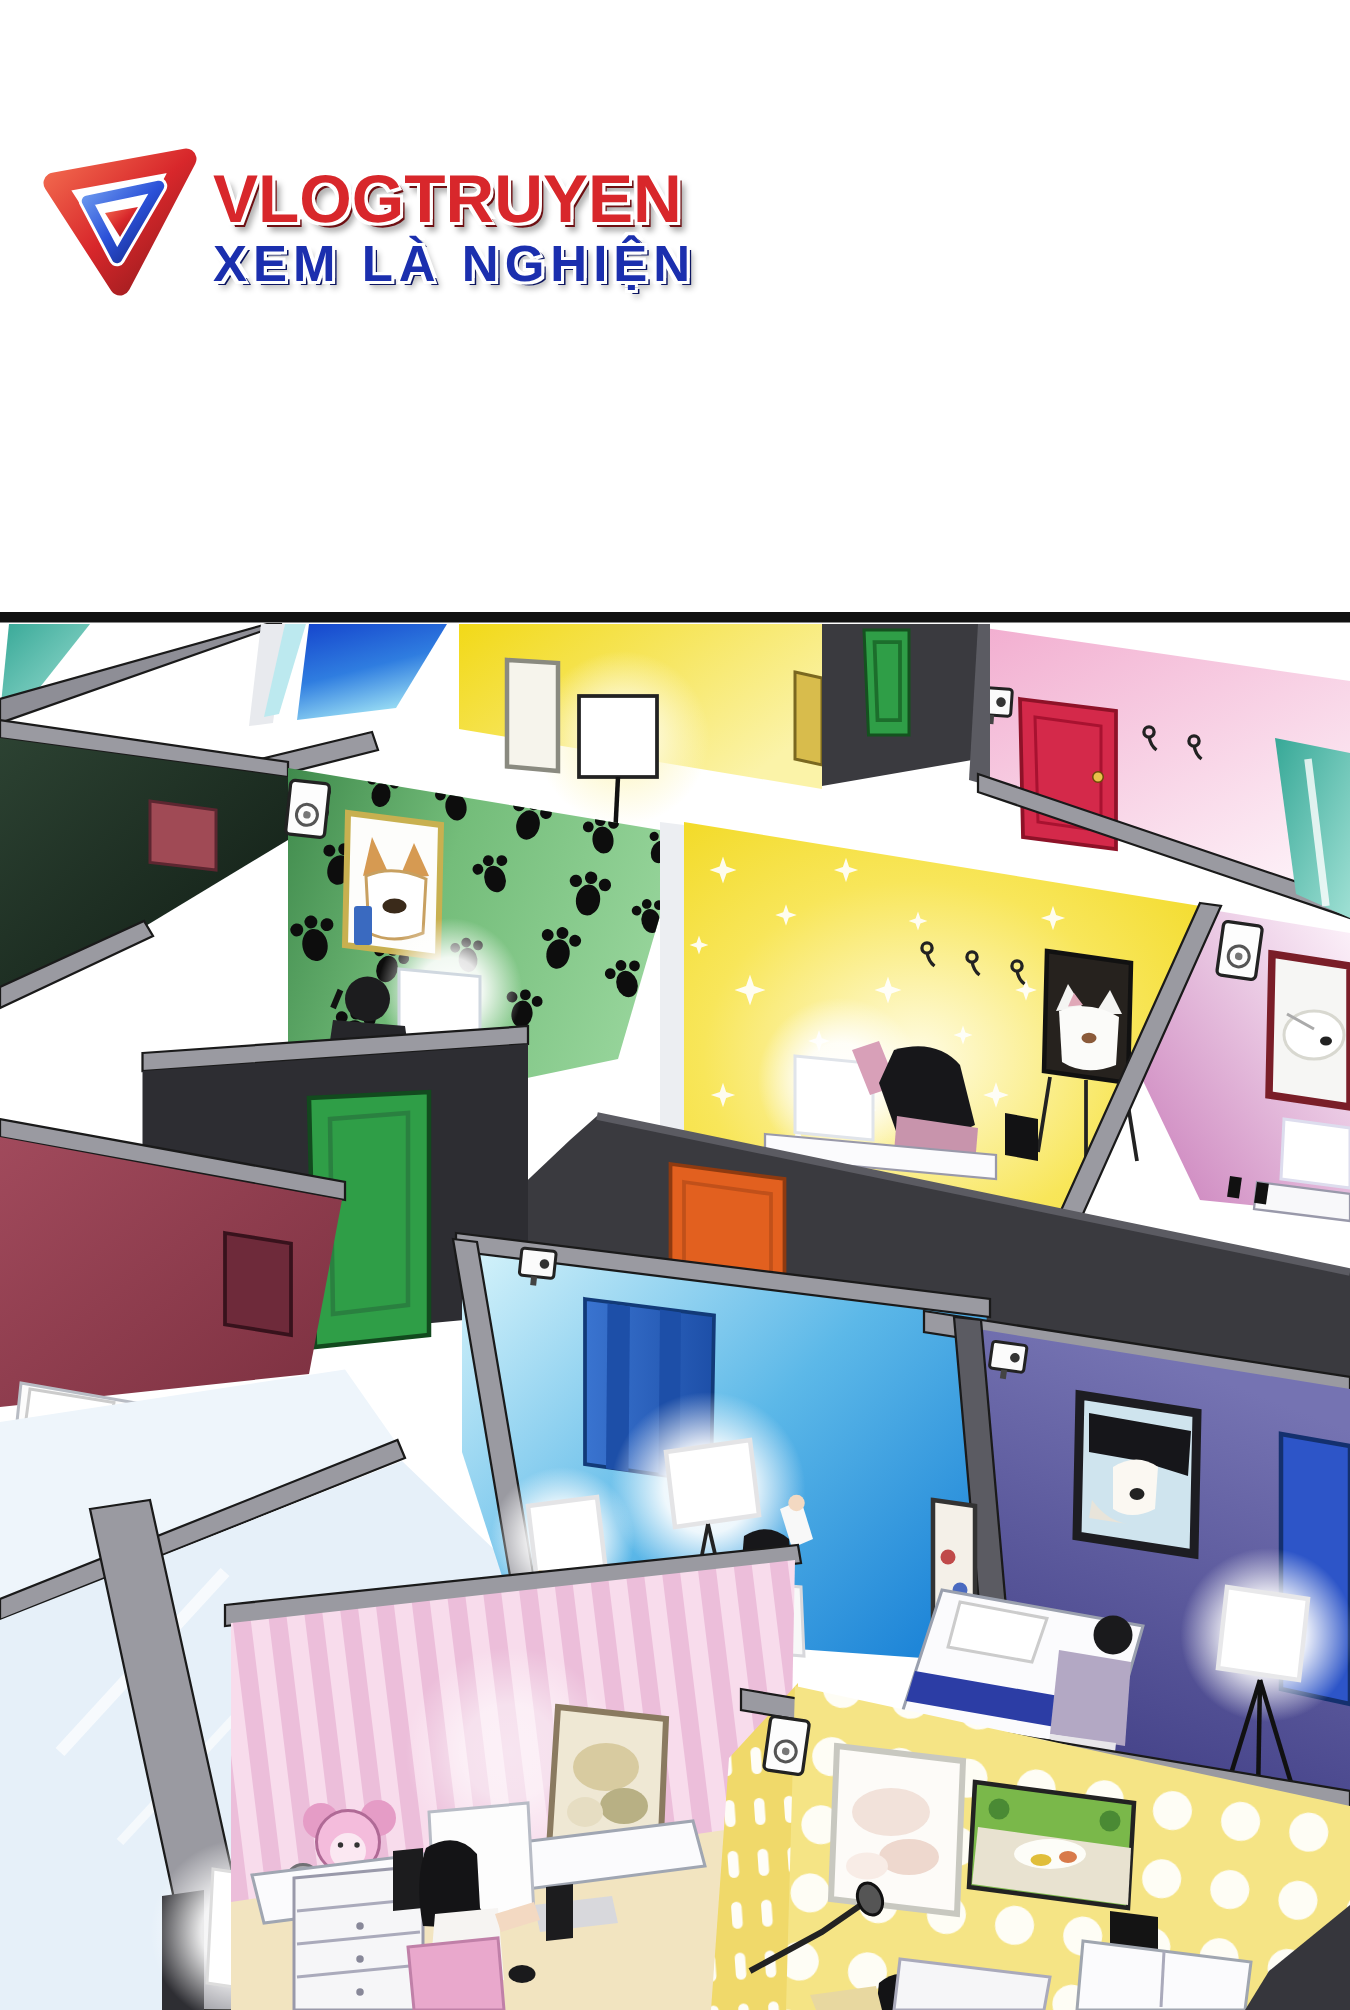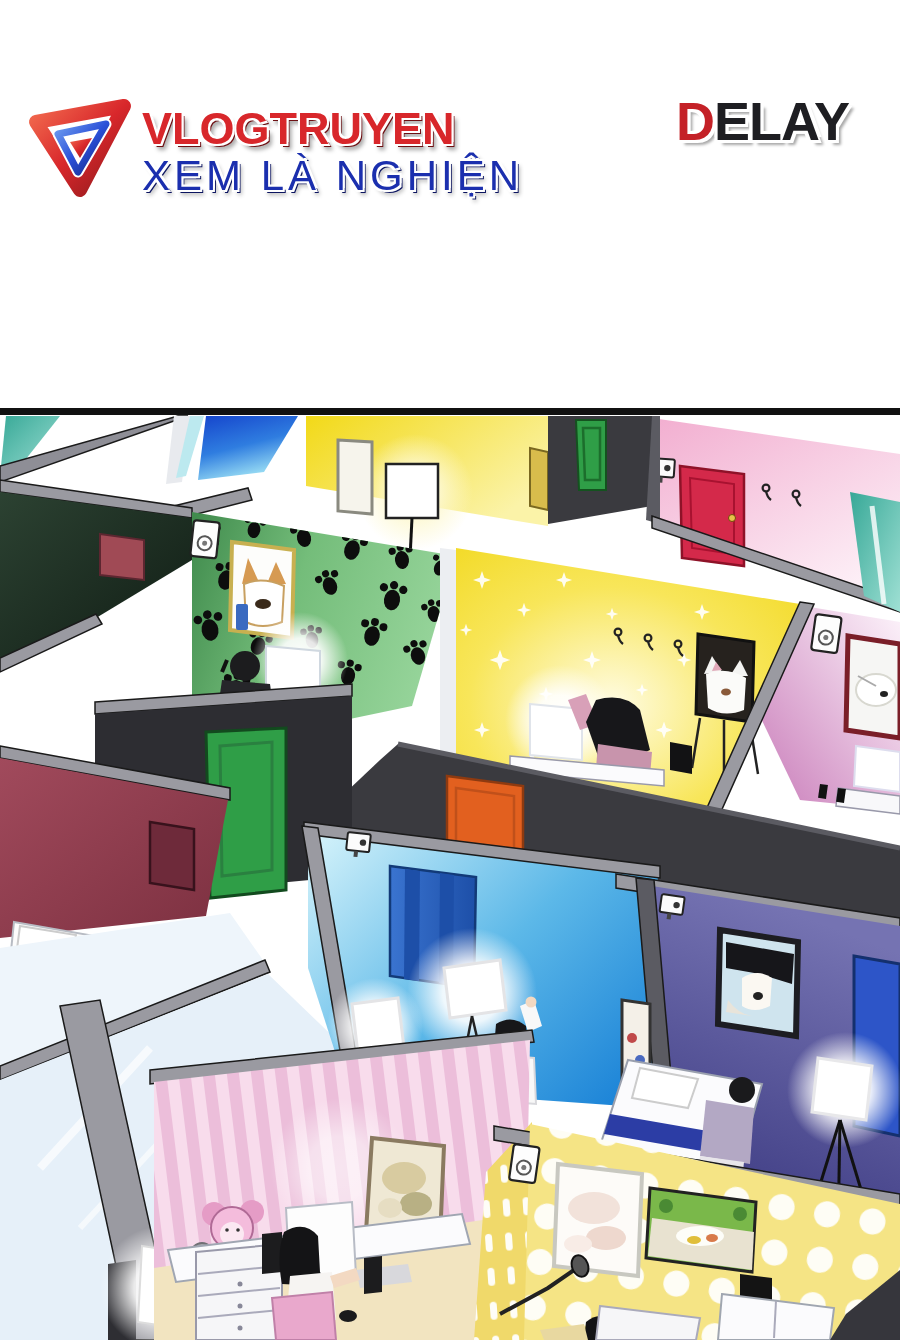--- a/index.html
+++ b/index.html
@@ -11,21 +11,21 @@
   .site-logo{position:absolute;left:26px;top:94px;display:flex;align-items:center;gap:8px;}
   .site-logo .tri{width:108px;height:108px;flex:0 0 auto;}
   .logo-text{display:flex;flex-direction:column;margin-top:6px;}
   .logo-title{
     font-size:45px;font-weight:bold;line-height:1;letter-spacing:0px;
     color:var(--logo_red,#d8272b);
     text-shadow:-2px -2px 0 #fff,2px -2px 0 #fff,-2px 2px 0 #fff,2px 2px 0 #fff,
                 3px 3px 0 #6e0f12,5px 6px 4px rgba(0,0,0,.35);
   }
   .logo-tagline{
-    font-size:42px;font-weight:normal;line-height:1;letter-spacing:4px;margin-top:4px;
+    font-size:34px;font-weight:bold;line-height:1;letter-spacing:4px;margin-top:4px;
     color:var(--logo_blue,#1b2fae);
     text-shadow:-2px -2px 0 #fff,2px -2px 0 #fff,-2px 2px 0 #fff,2px 2px 0 #fff,
                 3px 3px 0 #0c1560,4px 5px 4px rgba(0,0,0,.3);
   }
   
   .team-logo{
     position:absolute;left:676px;top:96px;font-weight:bold;font-size:54px;line-height:.94;
     letter-spacing:-1px;
     text-shadow:-3px -3px 0 #fff,3px -3px 0 #fff,-3px 3px 0 #fff,3px 3px 0 #fff,
                 5px 5px 3px rgba(0,0,0,.35);
@@ -59,21 +59,20 @@
     <path d="M32 40 L80 30 L52 78 Z" fill="none" stroke="url(#lgBlueIcon)" stroke-width="7" stroke-linejoin="round"></path>
     <path d="M44 48 L66 44 L54 64 Z" fill="url(#lgRedIcon)"></path>
   </svg>
   <div class="logo-text">
     <span class="logo-title">VLOGTRUYEN</span>
     <span class="logo-tagline">XEM LÀ NGHIỆN</span>
   </div>
 </div>
 
 <div class="team-logo">
-  <div><span class="red">D</span><span class="blk">ELAY</span></div>
 </div>
 
 <div class="panel">
 <svg width="900" height="932" viewBox="0 0 900 932">
 <defs>
   <radialGradient id="glow">
           <stop offset="0" stop-color="#fff"></stop>
           <stop offset="0.45" stop-color="#fff" stop-opacity="0.9"></stop>
           <stop offset="1" stop-color="#fff" stop-opacity="0"></stop>
         </radialGradient>

